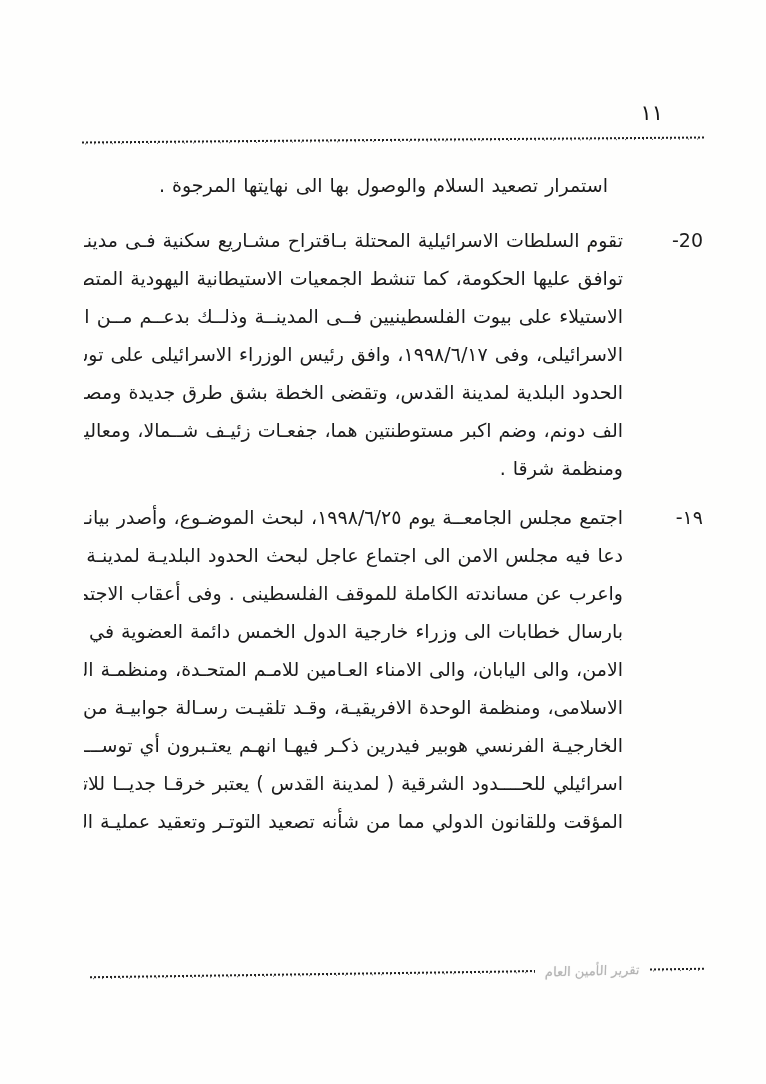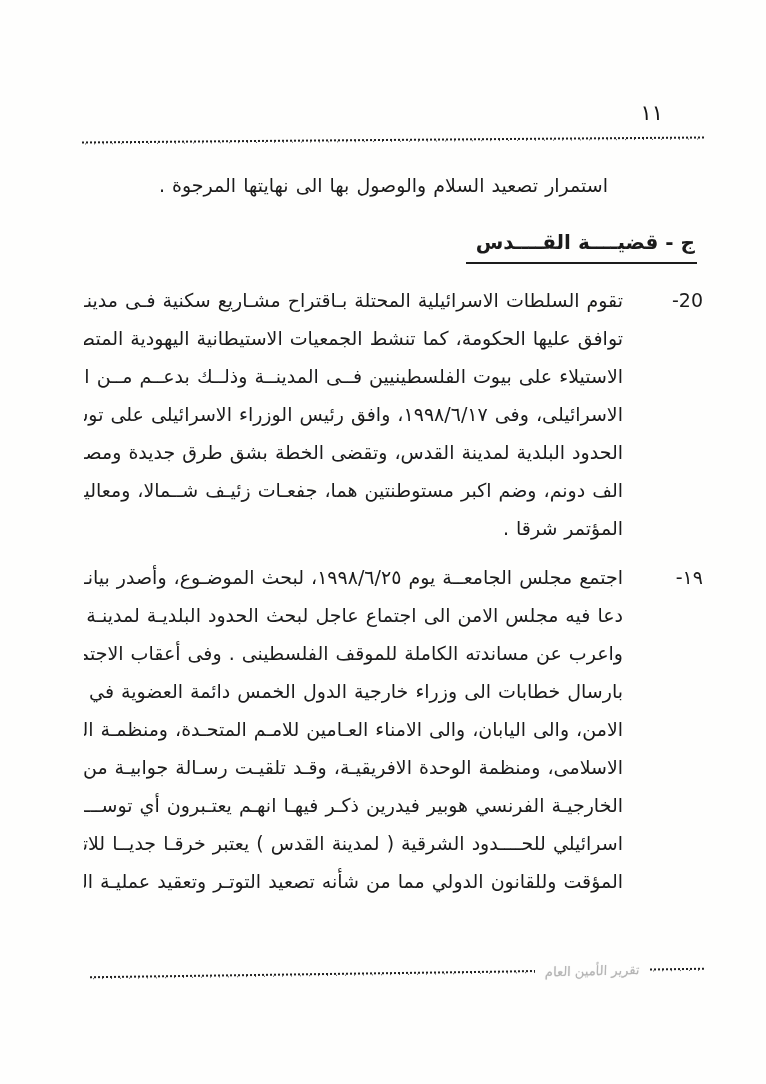--- a/index.html
+++ b/index.html
@@ -108,34 +108,31 @@
   <div class="pagenum">١١</div>
 
   <div class="dotted-rule rule-top"></div>
 
   <div class="content">
 
     <div class="intro">
       <span class="ln end indent">استمرار تصعيد السلام والوصول بها الى نهايتها المرجوة .</span>
     </div>
 
-    <div class="heading-row">
-      <h2 class="heading">ج - قضيــــة القــــدس</h2>
-    </div>
 
     <div class="item">
       <div class="item-num">20-</div>
       <div class="item-body">
         <span class="ln">تقوم السلطات الاسرائيلية المحتلة بـاقتراح مشـاريع سكنية فـى مدينـة القدس</span>
         <span class="ln">توافق عليها الحكومة، كما تنشط الجمعيات الاستيطانية اليهودية المتطرفة فى</span>
         <span class="ln">الاستيلاء على بيوت الفلسطينيين فــى المدينــة وذلــك بدعــم مــن الجيــش</span>
         <span class="ln">الاسرائيلى، وفى ١٩٩٨/٦/١٧، وافق رئيس الوزراء الاسرائيلى على توسيع</span>
         <span class="ln">الحدود البلدية لمدينة القدس، وتقضى الخطة بشق طرق جديدة ومصادرة ١١</span>
         <span class="ln">الف دونم، وضم اكبر مستوطنتين هما، جفعـات زئيـف شــمالا، ومعاليــه</span>
-        <span class="ln end">المؤتمر شرقا .</span>
+        <span class="ln end">ومنظمة شرقا .</span>
       </div>
     </div>
 
     <div class="item">
       <div class="item-num">١٩-</div>
       <div class="item-body">
         <span class="ln">اجتمع مجلس الجامعــة يوم ١٩٩٨/٦/٢٥، لبحث الموضـوع، وأصدر بيانـا</span>
         <span class="ln">دعا فيه مجلس الامن الى اجتماع عاجل لبحث الحدود البلديـة لمدينـة القدس،</span>
         <span class="ln">واعرب عن مساندته الكاملة للموقف الفلسطينى . وفى أعقاب الاجتماع قمـت</span>
         <span class="ln">بارسال خطابات الى وزراء خارجية الدول الخمس دائمة العضوية في مجلس</span>

